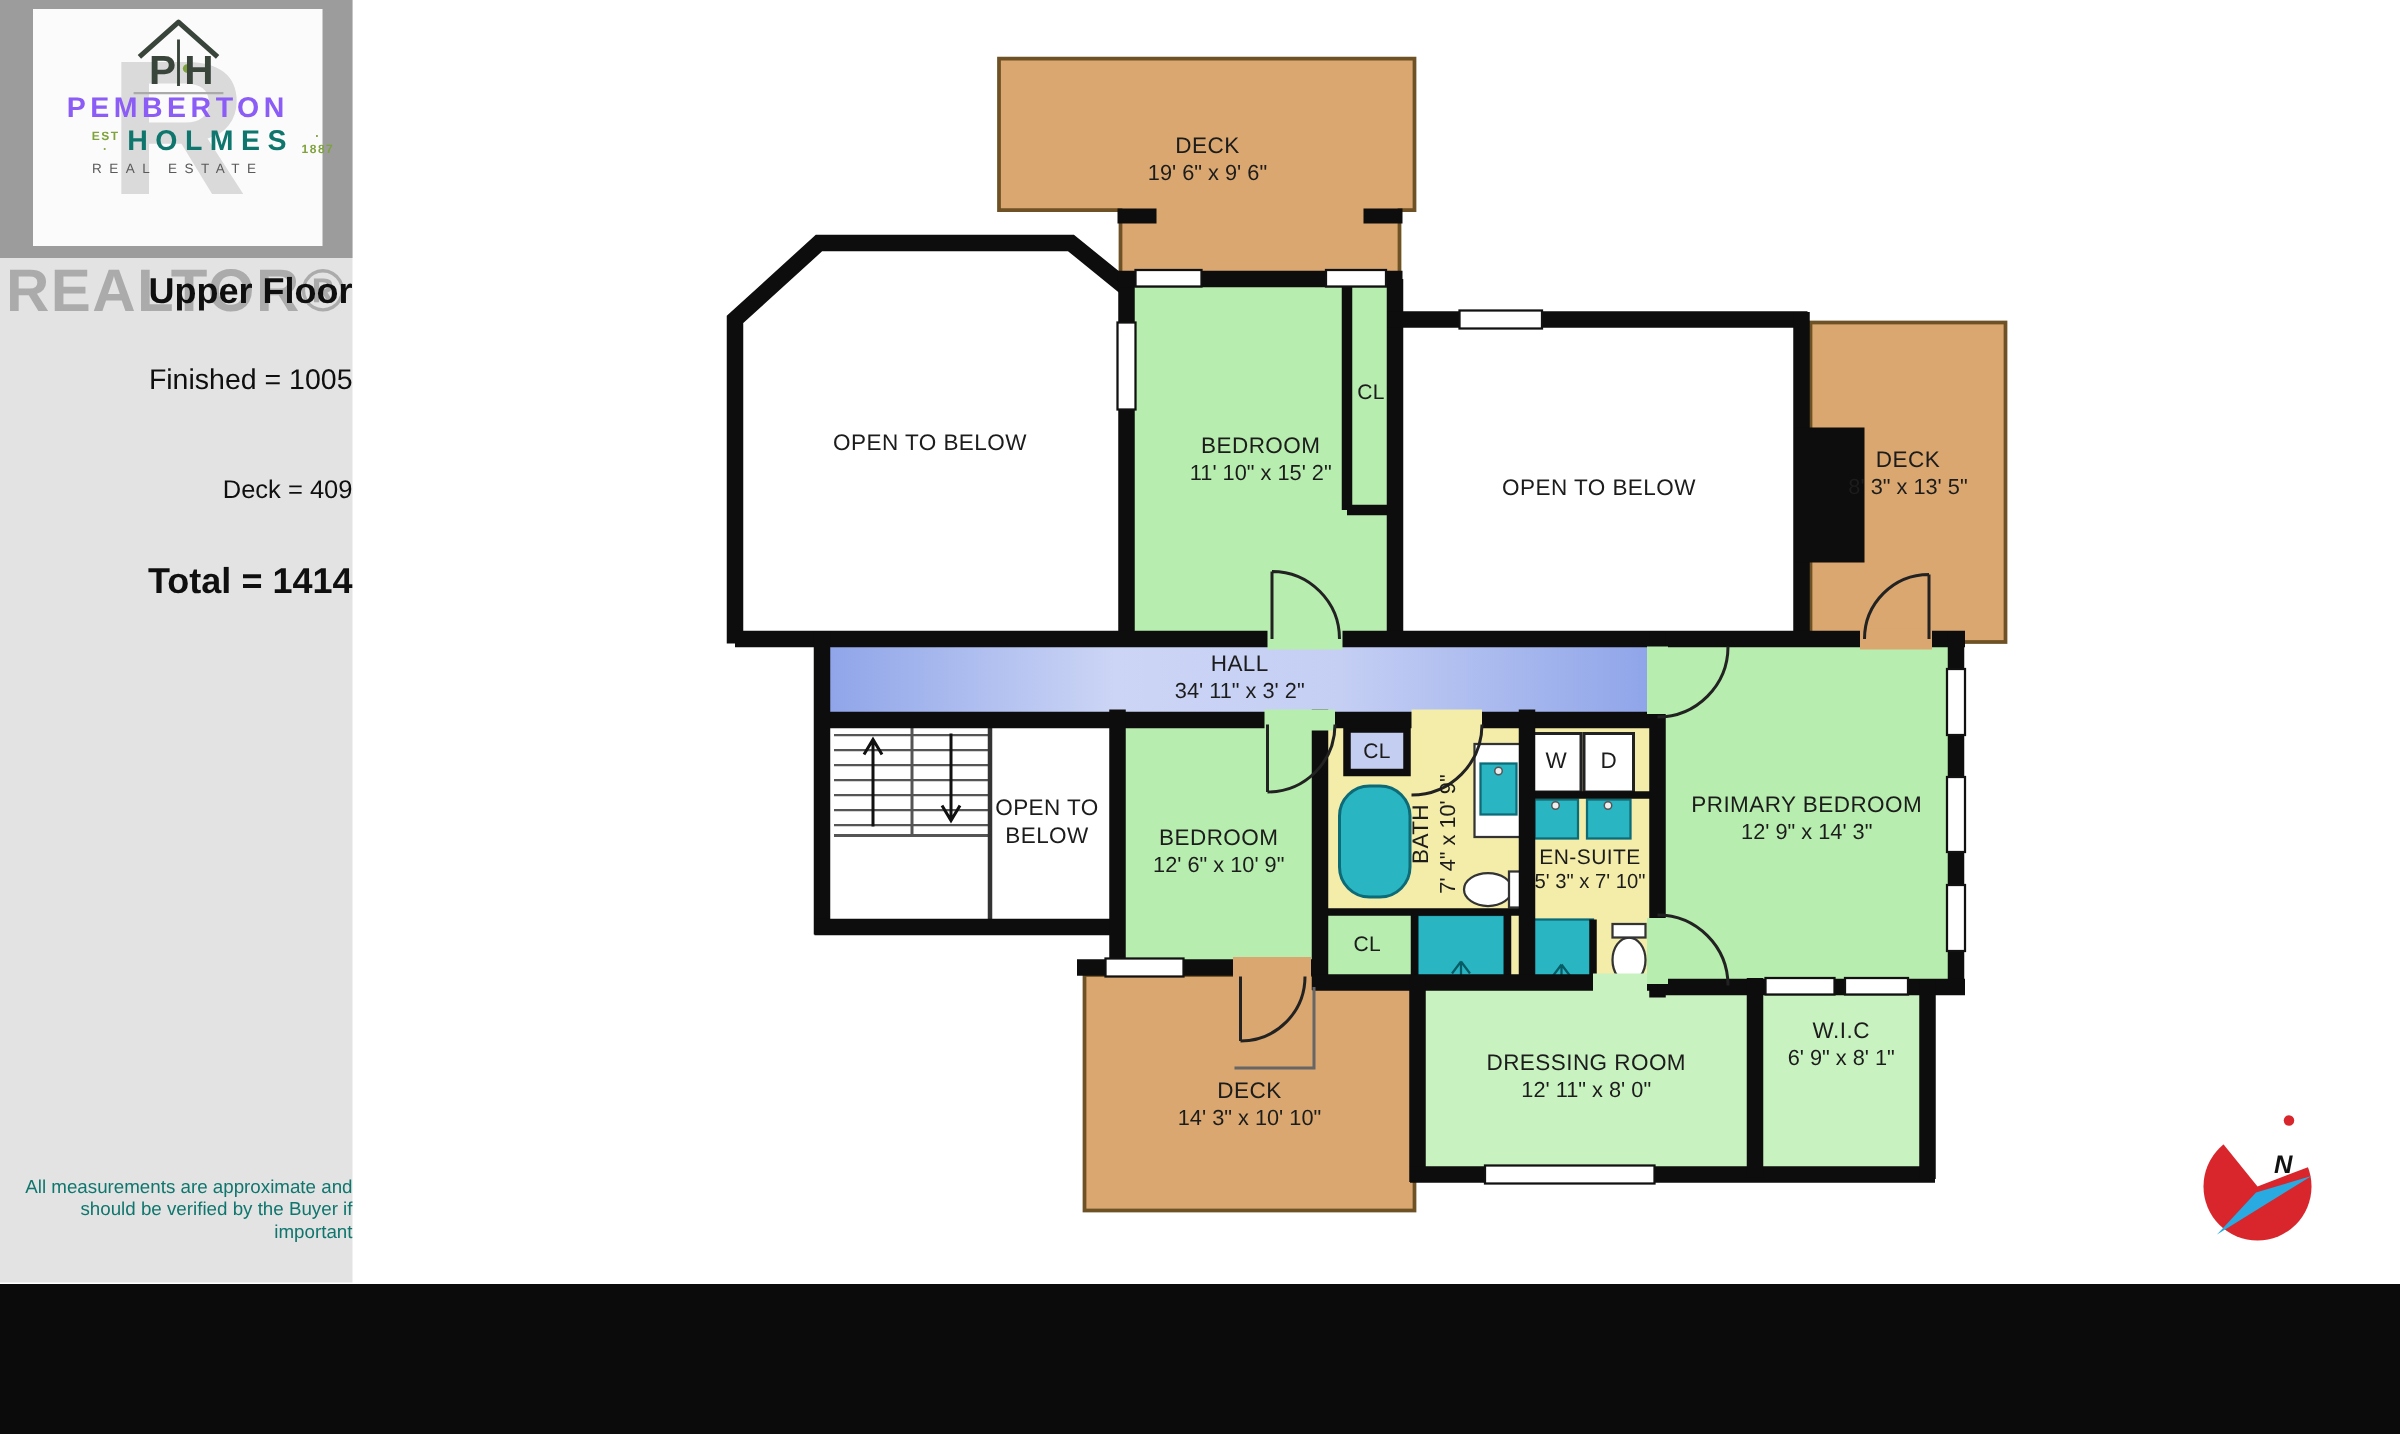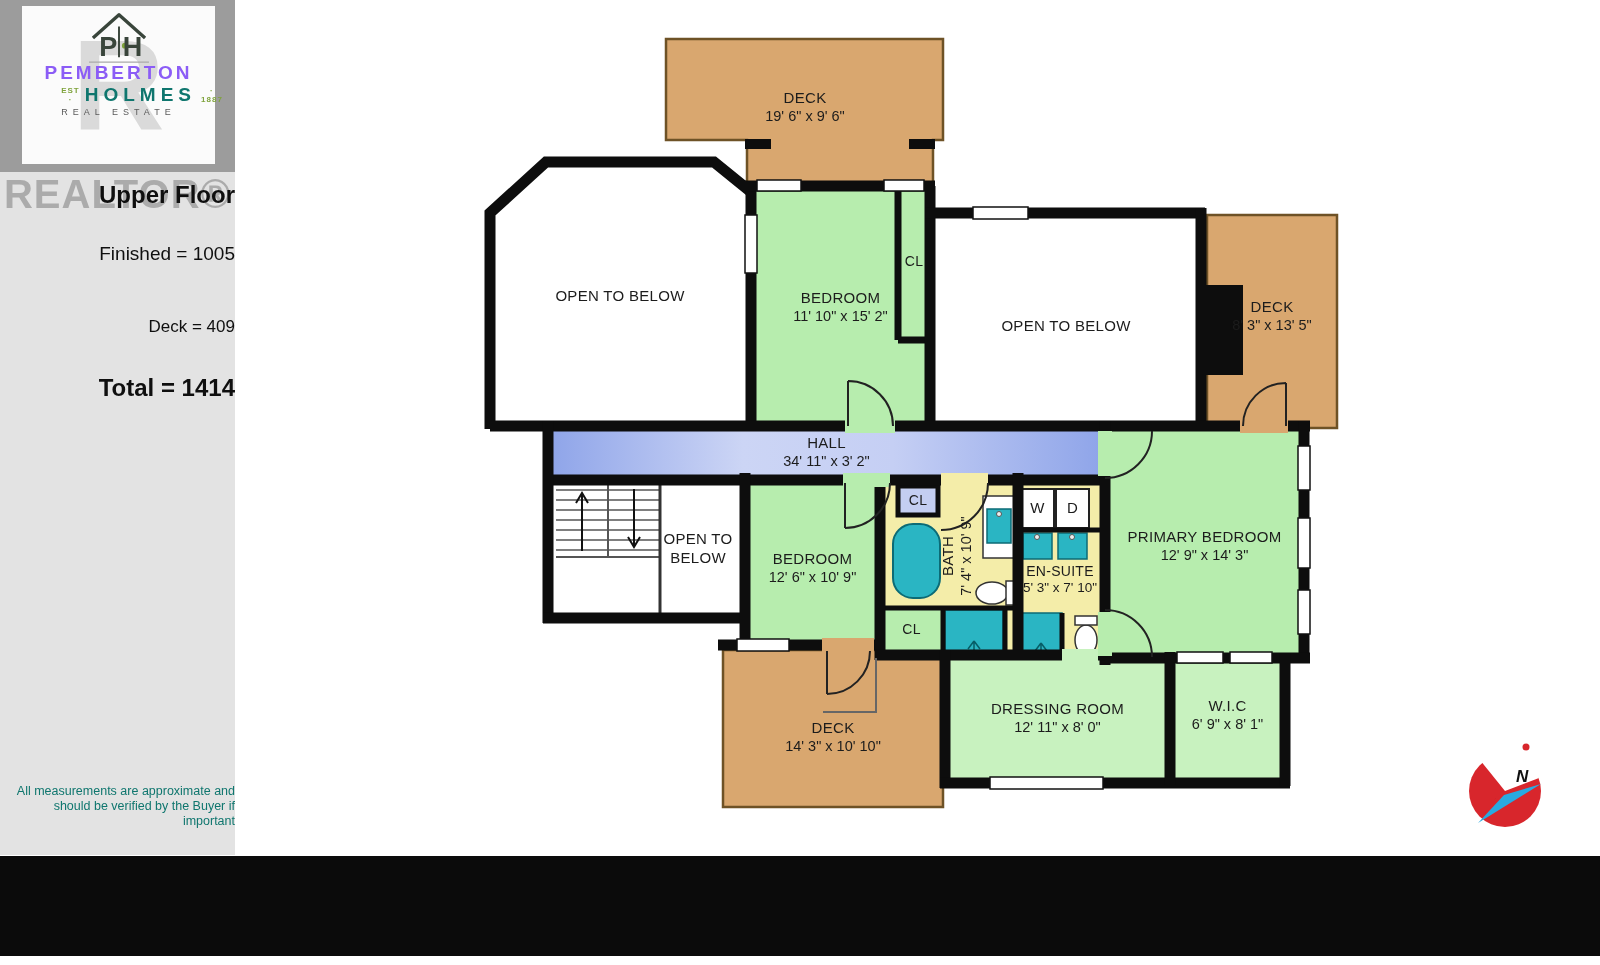--- a/index.html
+++ b/index.html
@@ -254,21 +254,21 @@
   <div class="rlabel" style="left:723px;top:714px;width:220px;height:46px">
     <span class="rname">DECK</span>
     <span class="rdims">14' 3" x 10' 10"</span>
   </div>
 
   <div class="rlabel" style="left:945px;top:695px;width:225px;height:46px">
     <span class="rname">DRESSING ROOM</span>
     <span class="rdims">12' 11" x 8' 0"</span>
   </div>
 
-  <div class="rlabel" style="left:1170px;top:693px;width:115px;height:44px">
+  <div class="rlabel" style="left:1170px;top:675px;width:115px;height:44px">
     <span class="rname">W.I.C</span>
     <span class="rdims">6' 9" x 8' 1"</span>
   </div>
 
   <aside class="abs" id="sidebar">
     <div class="abs" id="logo-panel">
       <div class="abs" id="logo-box">
         <div class="abs" id="logo-r-wm">R</div>
         <div class="abs" id="logo-content">
           <svg width="70" height="56" viewBox="0 0 70 58" style="display:block;margin:0 auto">

